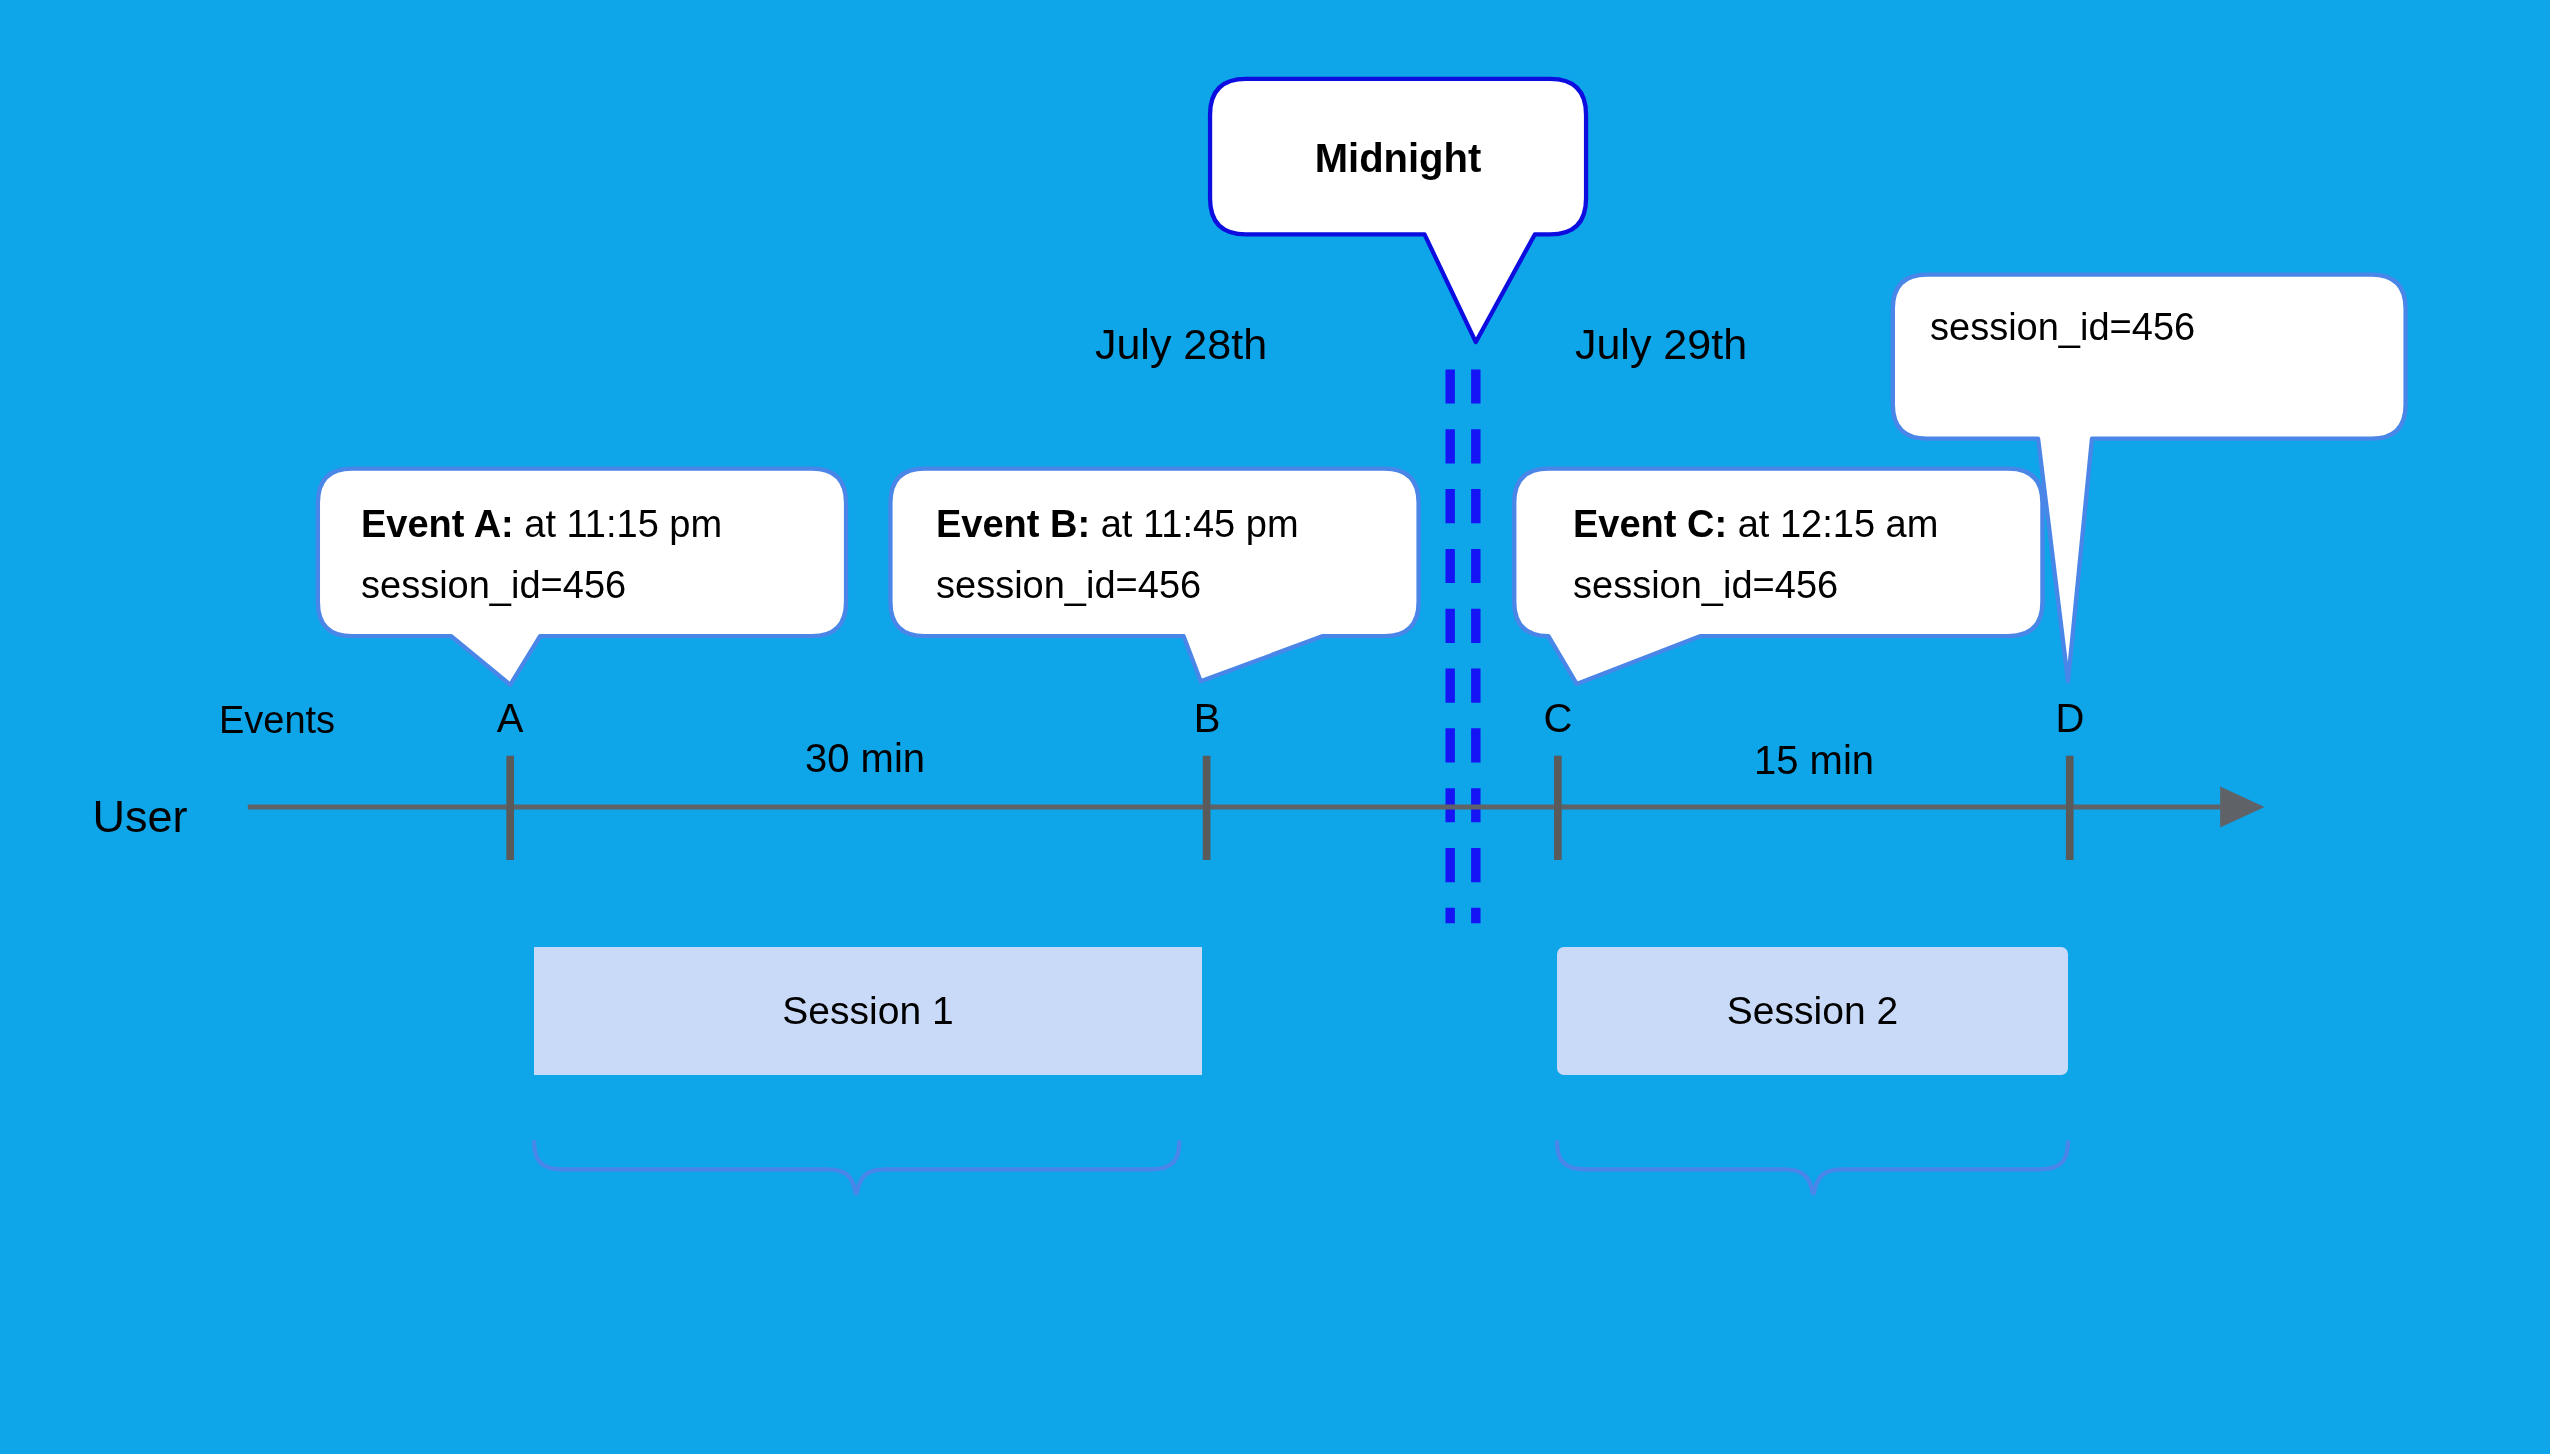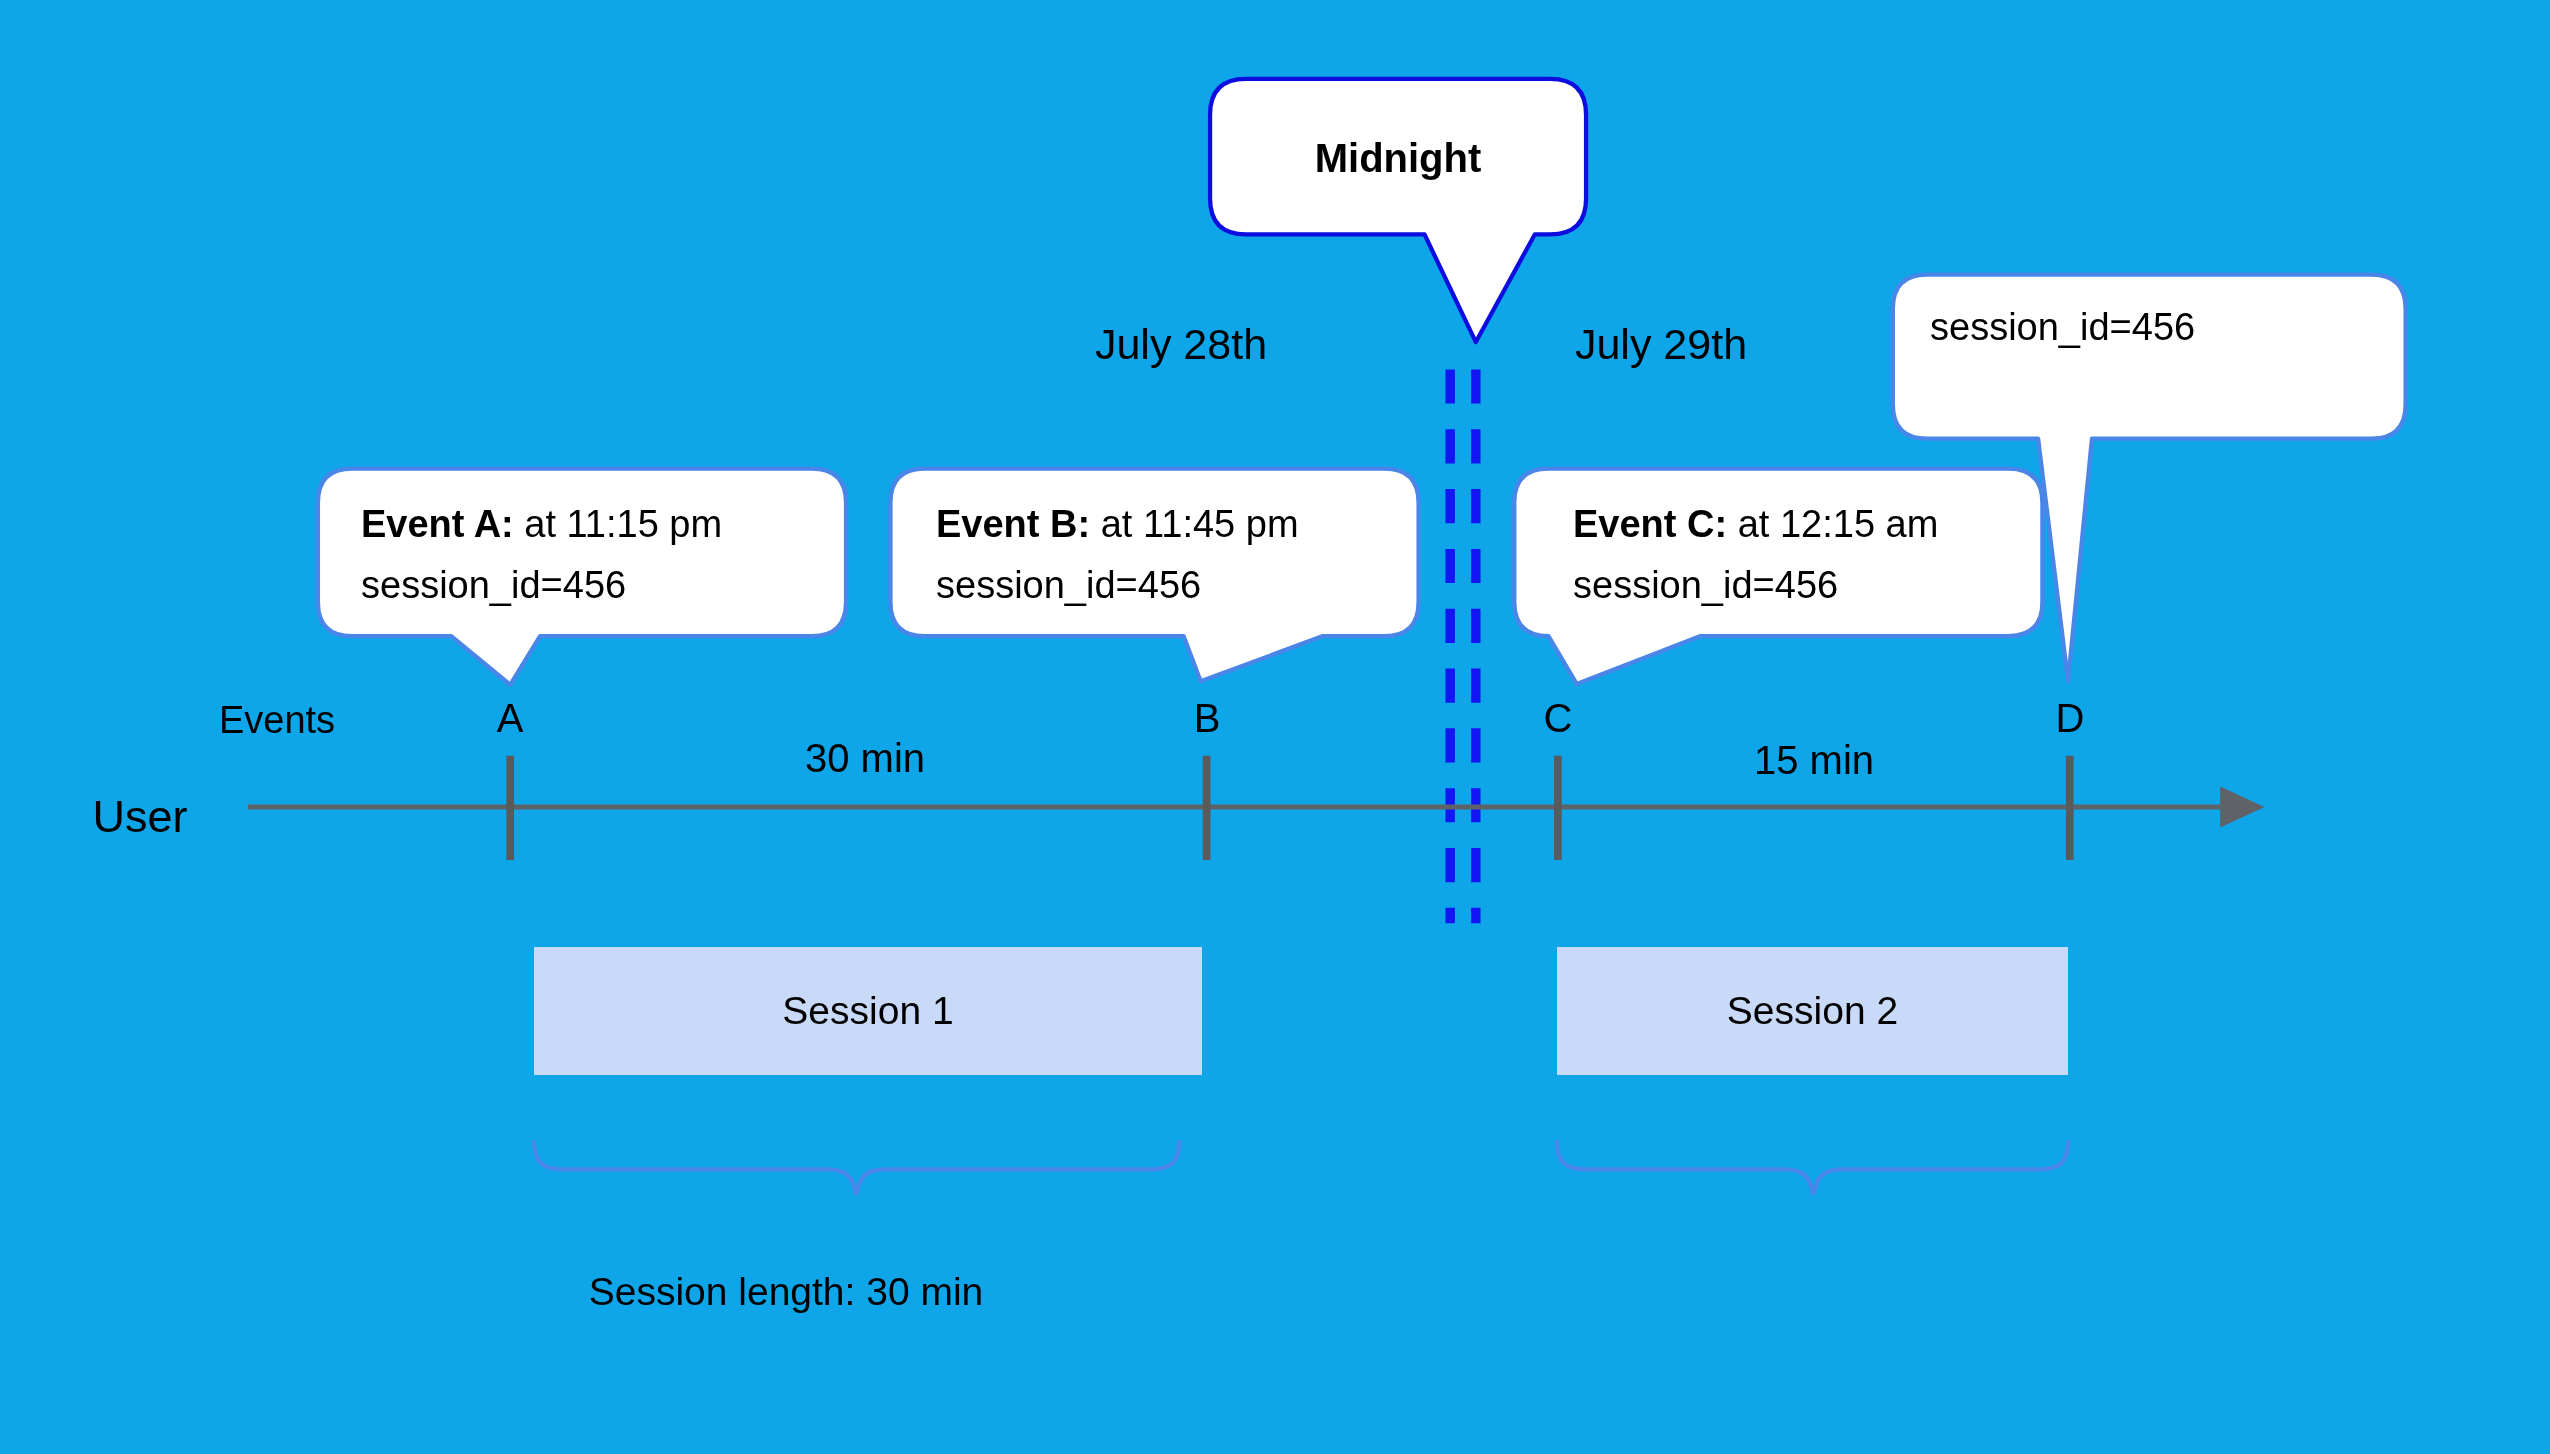--- a/index.html
+++ b/index.html
@@ -30,21 +30,21 @@
 
   .callout-text{position:absolute;font-size:38px;line-height:61px;white-space:nowrap;}
   .callout-text b{font-weight:bold;}
 
   .session-box{
     position:absolute;top:947px;height:128px;background:var(--session-fill);
     display:flex;align-items:center;justify-content:center;
     font-size:39px;
   }
   .session-1{left:534px;width:668px;}
-  .session-2{left:1557px;width:511px;}
+  .session-2{left:1557px;width:511px;border-radius:7px;}
 </style>
 </head>
 <body>
 
 <div class="canvas">
 
   <svg class="layer" viewBox="0 0 2984 1702">
 
     <line x1="1697" y1="432" x2="1697" y2="1080" stroke="var(--dashed-line)" stroke-width="11" stroke-dasharray="40 30"></line>
     <line x1="1727" y1="432" x2="1727" y2="1080" stroke="var(--dashed-line)" stroke-width="11" stroke-dasharray="40 30"></line>
@@ -106,16 +106,15 @@
   <div class="lbl center gap-label" style="left:865px;top:758px;">30 min</div>
   <div class="lbl center gap-label" style="left:1814px;top:760px;">15 min</div>
 
   <div class="session-box session-1">
     <span>Session 1</span>
   </div>
   <div class="session-box session-2">
     <span>Session 2</span>
   </div>
 
-  <div class="lbl center length-label" style="left:786px;top:1292px;">Session length: 30 min</div>
 
 </div>
 
 
 </body></html>

